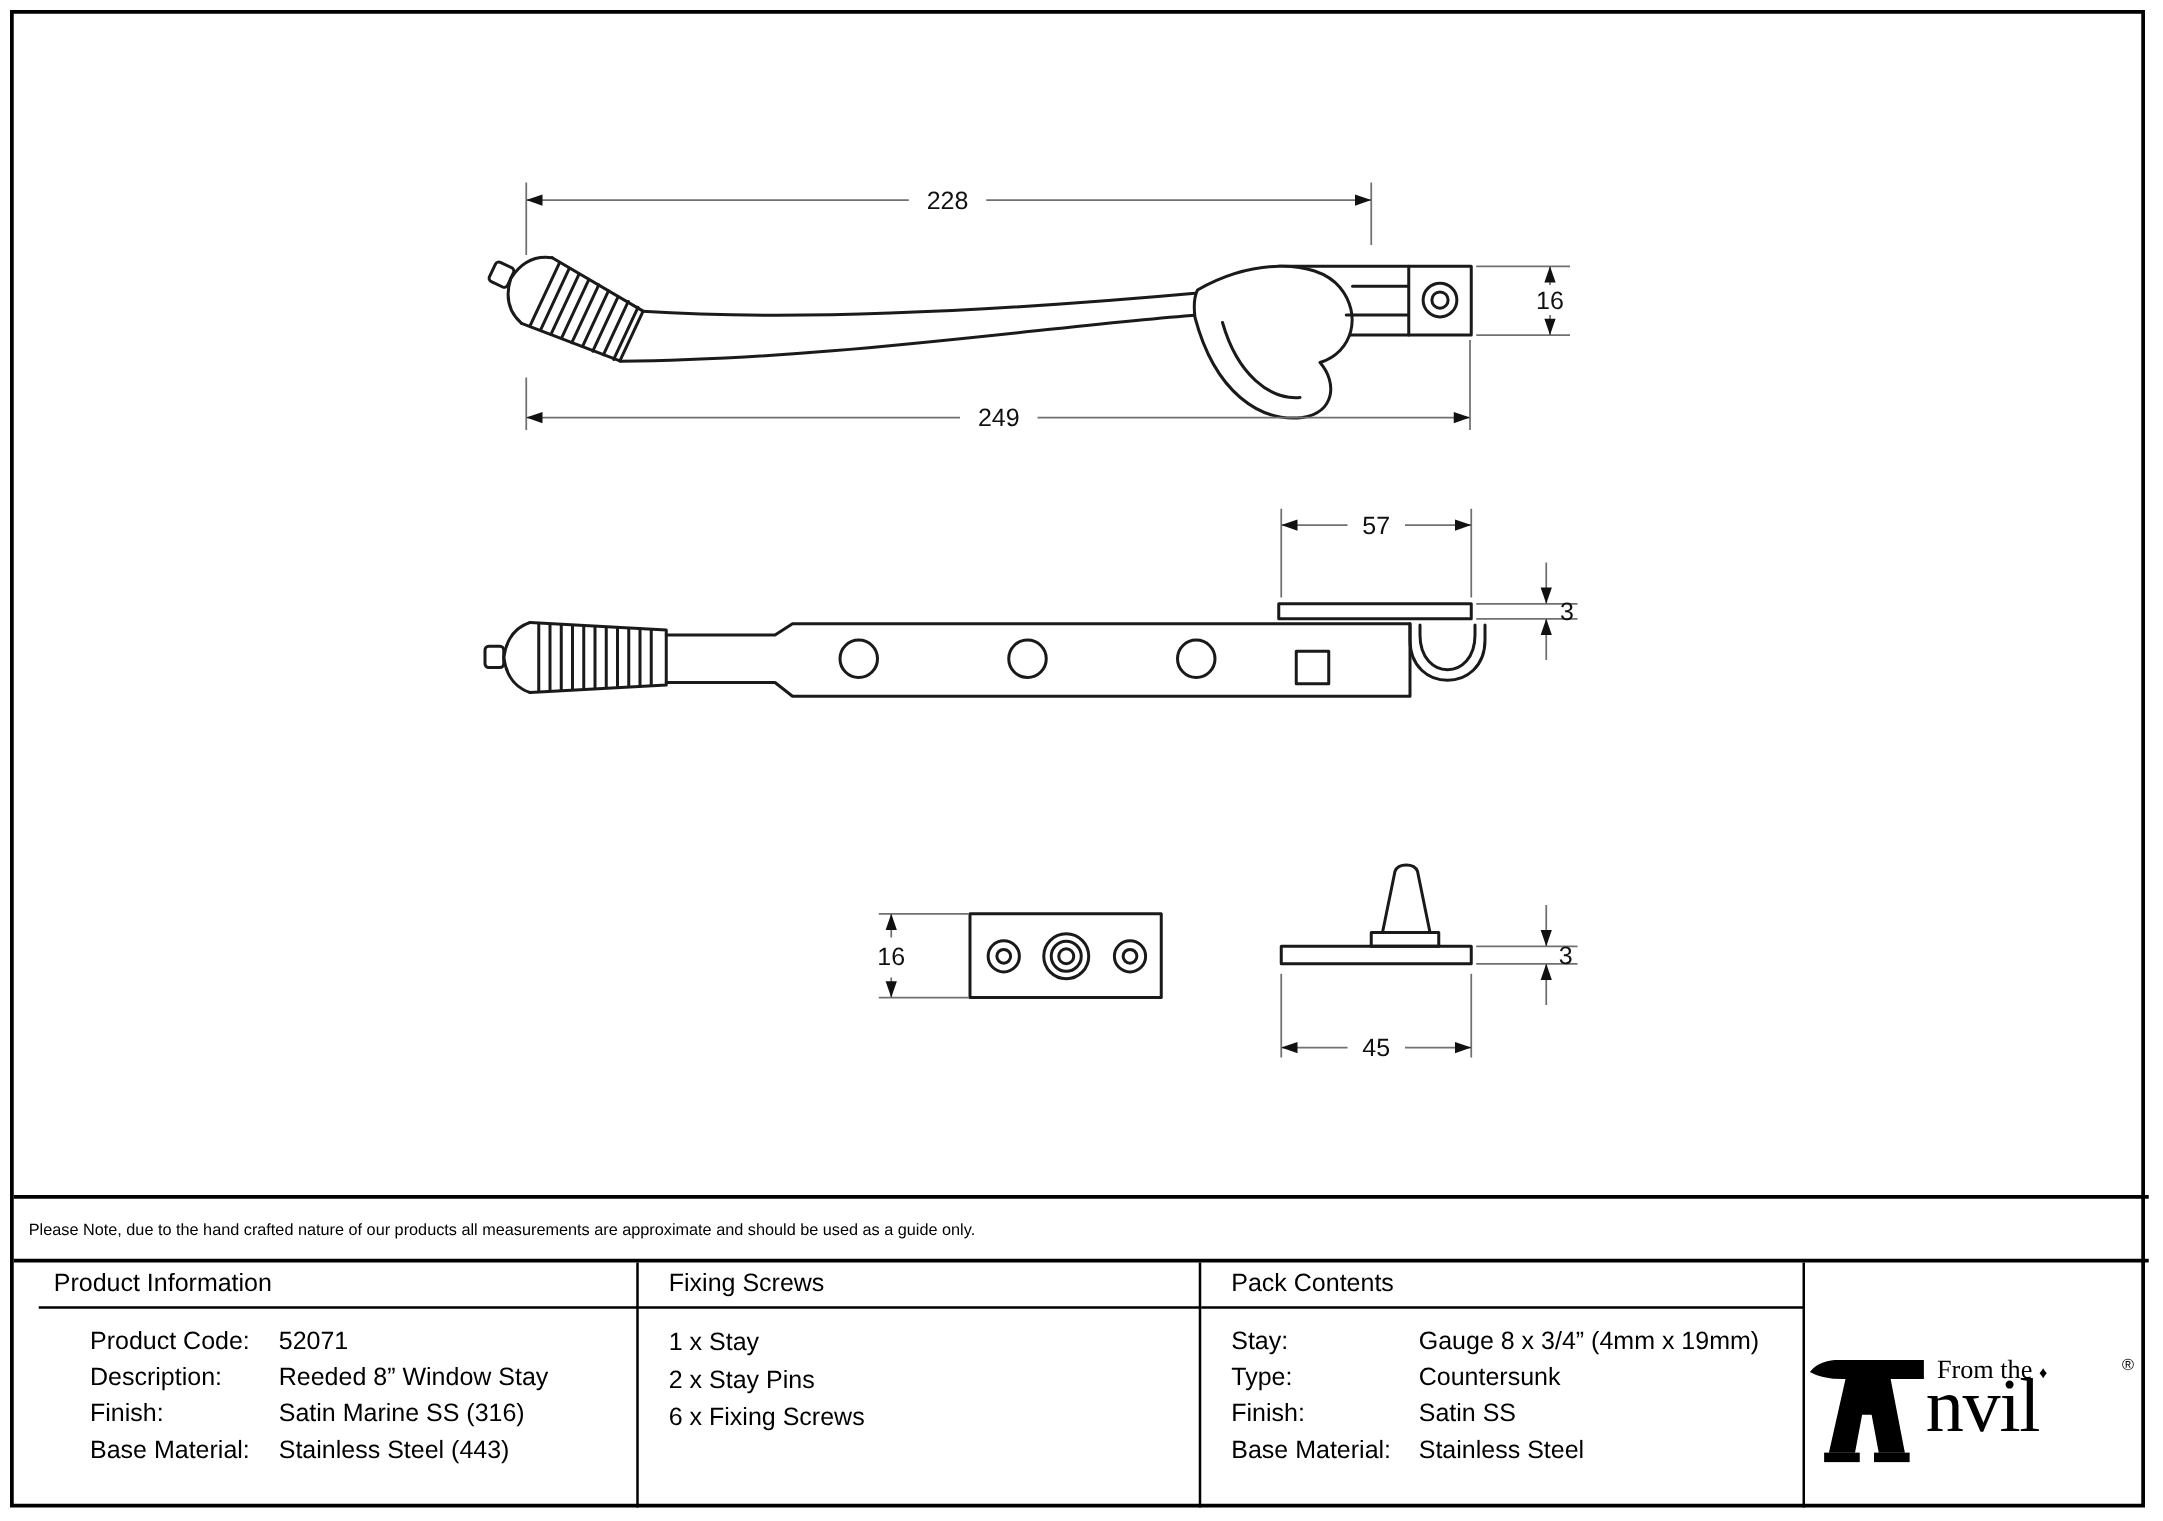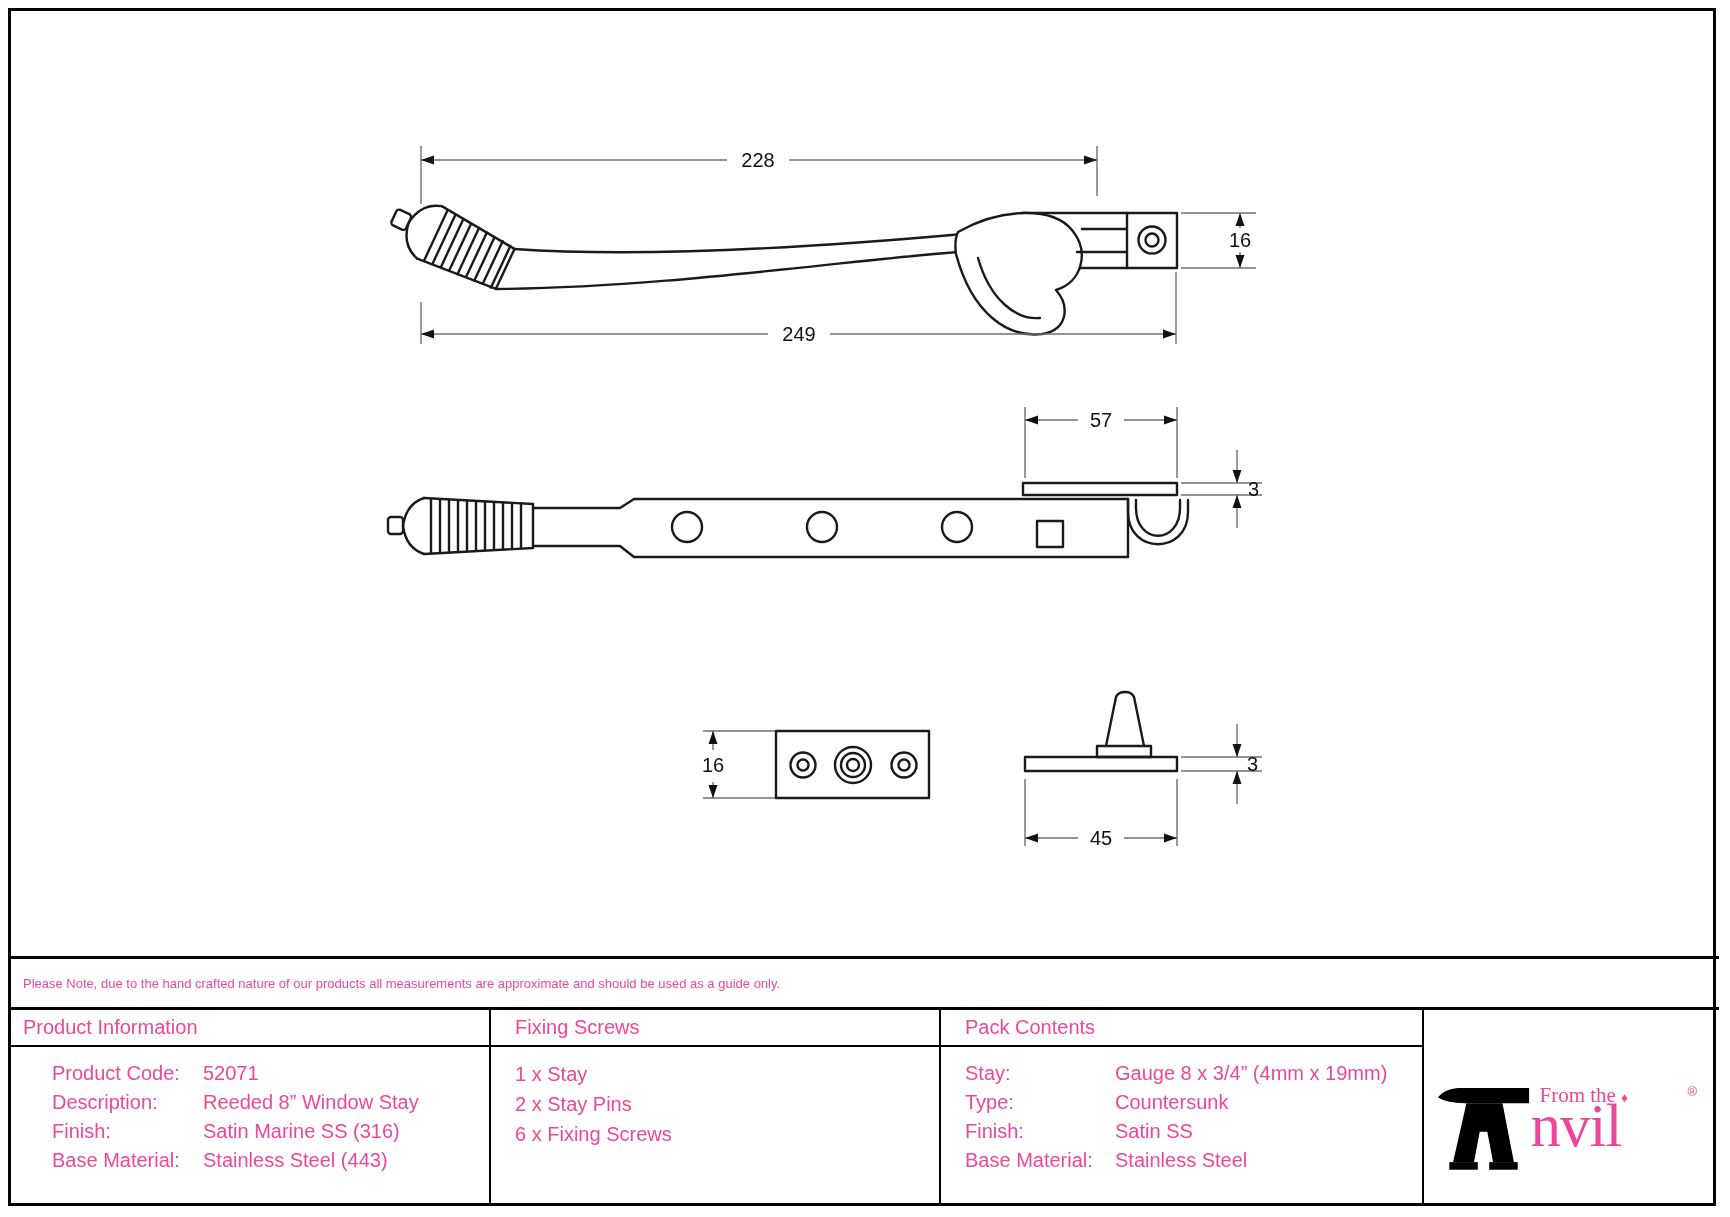--- a/index.html
+++ b/index.html
@@ -1,31 +1,31 @@
 <!DOCTYPE html>
 <html><head>
 <meta charset="utf-8">
 <style>
   html,body{margin:0;padding:0;background:#fff;}
   .page{position:relative;width:1730px;height:1217px;background:#fff;
-        font-family:"Liberation Sans",sans-serif;color:#ec4899;overflow:hidden;}
+        font-family:"Liberation Sans",sans-serif;color:#000000;overflow:hidden;}
   .frame{position:absolute;left:8px;top:8px;width:1708px;height:1198px;
          border:3px solid #000;box-sizing:border-box;}
   svg text{font-family:"Liberation Sans",sans-serif;}
   .dim-text{font-size:20px;fill:#111;}
   
   .note-row{position:absolute;left:11px;top:956px;width:1708px;height:51px;
             border-top:3px solid #000;box-sizing:border-box;
             display:flex;align-items:center;font-size:13px;}
   .note-row span{padding-left:12px;}
   
   .tbl{position:absolute;left:11px;top:1007px;width:1708px;height:199px;
        border-top:3px solid #000;box-sizing:border-box;
        display:grid;grid-template-columns:480px 450px 483px auto;
-       grid-template-rows:37px auto;font-size:20px;}
+       grid-template-rows:37px auto;font-size:20px;padding-left:20px;}
   .cell{box-sizing:border-box;}
   .hdr{border-bottom:2px solid #000;display:flex;align-items:center;}
   .vline{border-right:2px solid #000;}
   .hdr span{padding-left:12px;}
   .hdr.indent span{padding-left:24px;}
   .body-pad{padding:12px 0 0 12px;margin-left:29px;}
   .kv{display:grid;grid-template-columns:151px auto;line-height:29px;}
   .kv2{display:grid;grid-template-columns:150px auto;line-height:29px;}
   .list{padding:12px 0 0 24px;line-height:30px;}
   .fs-pad{padding:12px 0 0 24px;}

